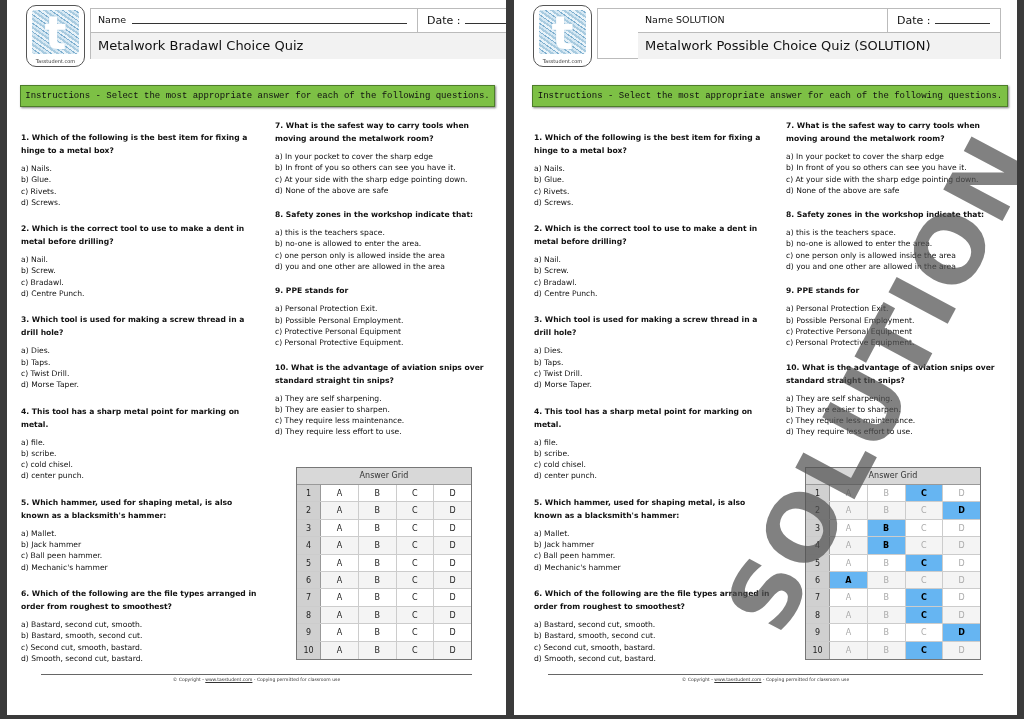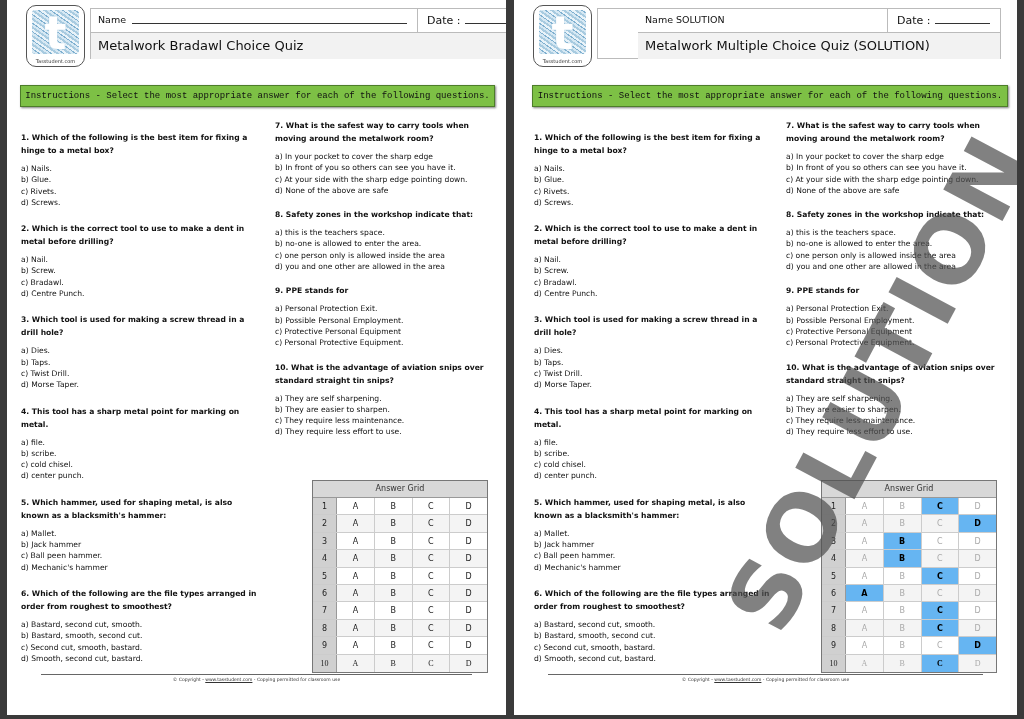--- a/index.html
+++ b/index.html
@@ -31,25 +31,25 @@
 
   .col { position: absolute; top: 119px; font-size: 7.6px; color: #111; }
   .col.c1 { left: 14px; width: 240px; margin-top: 12px; }
   .col.c2 { left: 268px; width: 215px; }
   .page.right .col.c1 { left: 20px; }
   .page.right .col.c2 { left: 272px; }
   .q { margin-bottom: 11px; }
   .q .qt { font-weight: bold; line-height: 13px; margin-bottom: 6px; }
   .q .opt { line-height: 11.3px; }
 
-  .grid { position: absolute; left: 289px; top: 480px; width: 176px; border: 1px solid #777; font-size: 8px; margin-left: 16px; }
+  .grid { position: absolute; left: 289px; top: 467px; width: 176px; border: 1px solid #777; font-size: 8px; }
   .page.right .grid { left: 291px; }
   .grid .gh { height: 17px; background: #d8d8d8; border-bottom: 1px solid #999; text-align: center; line-height: 16px; color: #333; }
   .grid .gr { display: flex; height: 17.4px; border-bottom: 1px solid #ccc; }
-  .grid .gr:last-child { border-bottom: none; font-family: Liberation Serif, serif; }
+  .grid .gr:last-child { border-bottom: none; }
   .grid .gn { width: 24px; background: #d0d0d0; text-align: center; line-height: 17px; color: #222; border-right: 1px solid #999; }
   .grid .gc { flex: 1; text-align: center; line-height: 17px; color: #222; border-right: 1px solid #ccc; }
   .grid .gc:last-child { border-right: none; }
   .grid .gr:nth-child(odd) .gc { background: #f4f4f4; }
   .grid .gr:nth-child(even) .gc { background: #fff; }
   .grid.solution .gc { color: #aaa; }
   .grid.solution .gc.sel { background: #66b5f2 !important; color: #000; font-weight: bold; }
 
   .foot-line { position: absolute; left: 34px; right: 34px; top: 674px; border-top: 1px solid #666; }
   .foot { position: absolute; left: 0; right: 0; top: 677px; text-align: center; font-size: 4.5px; color: #333; }
@@ -242,21 +242,21 @@
   <div class="hdr">
     <div class="row1">
       <div class="name">
           <span>Name SOLUTION</span>
         </div>
       <div class="date">
           <span>Date :</span>
           <span class="line"></span>
         </div>
     </div>
-    <div class="title">Metalwork Multiple Choice Quiz (SOLUTION)</div>
+    <div class="title">Metalwork Possible Choice Quiz (SOLUTION)</div>
   </div>
   <div class="instr">Instructions - Select the most appropriate answer for each of the following questions.</div>
   <div class="col c1">
       <div class="q" style="margin-bottom: 14px;">
         <div class="qt">1. Which of the following is the best item for fixing a hinge to a metal box?</div>
         <div class="opt">a) Nails.</div>
         <div class="opt">b) Glue.</div>
         <div class="opt">c) Rivets.</div>
         <div class="opt">d) Screws.</div>
       </div>

